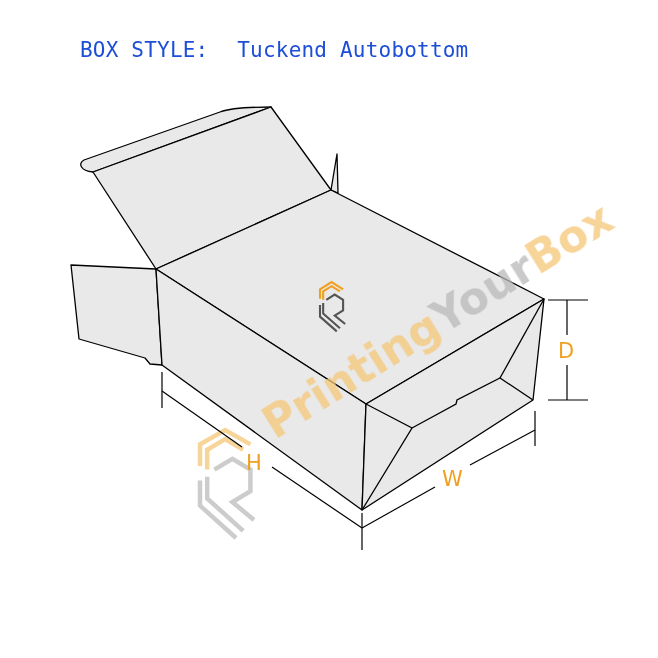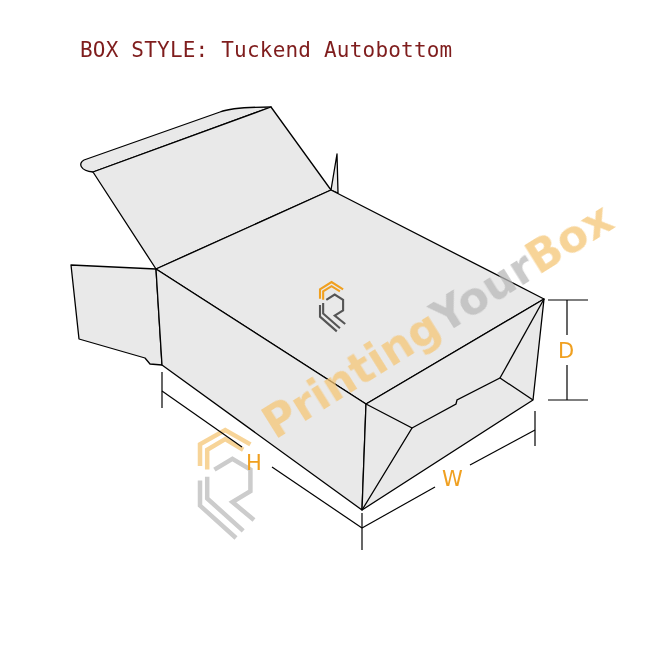--- a/index.html
+++ b/index.html
@@ -1,19 +1,19 @@
 <!DOCTYPE html>
 <html><head>
 <meta charset="utf-8">
 <style>
   html, body { margin: 0; padding: 0; background: #ffffff; }
   body { width: 658px; height: 658px; position: relative; overflow: hidden; font-family: "DejaVu Sans Mono", monospace; }
   #title { position: absolute; left: 80px; top: 38px; font-size: 21px; letter-spacing: 0.2px; white-space: nowrap; font-family: "DejaVu Sans Mono", "Liberation Mono", monospace; }
-  #title .label { color: #7f1d1d; }
-  #title .value { color: #7f1d1d; }
+  #title .label { color: #1d4ed8; }
+  #title .value { color: #1d4ed8; margin-left: 16px; }
   svg#diagram { position: absolute; left: 0; top: 0; }
   .face { fill: #e9e9e9; stroke: #000; stroke-width: 1.3; stroke-linejoin: round; }
   .line { fill: none; stroke: #000; stroke-width: 1.3; }
   .dim { fill: none; stroke: #000; stroke-width: 1.2; }
   .dimlabel { font-family: "DejaVu Sans", "Liberation Sans", sans-serif; font-size: 21px; }
   .wm { font-family: "DejaVu Sans", "Liberation Sans", sans-serif; font-weight: bold; font-size: 44px; }
 </style>
 </head>
 <body>
 

